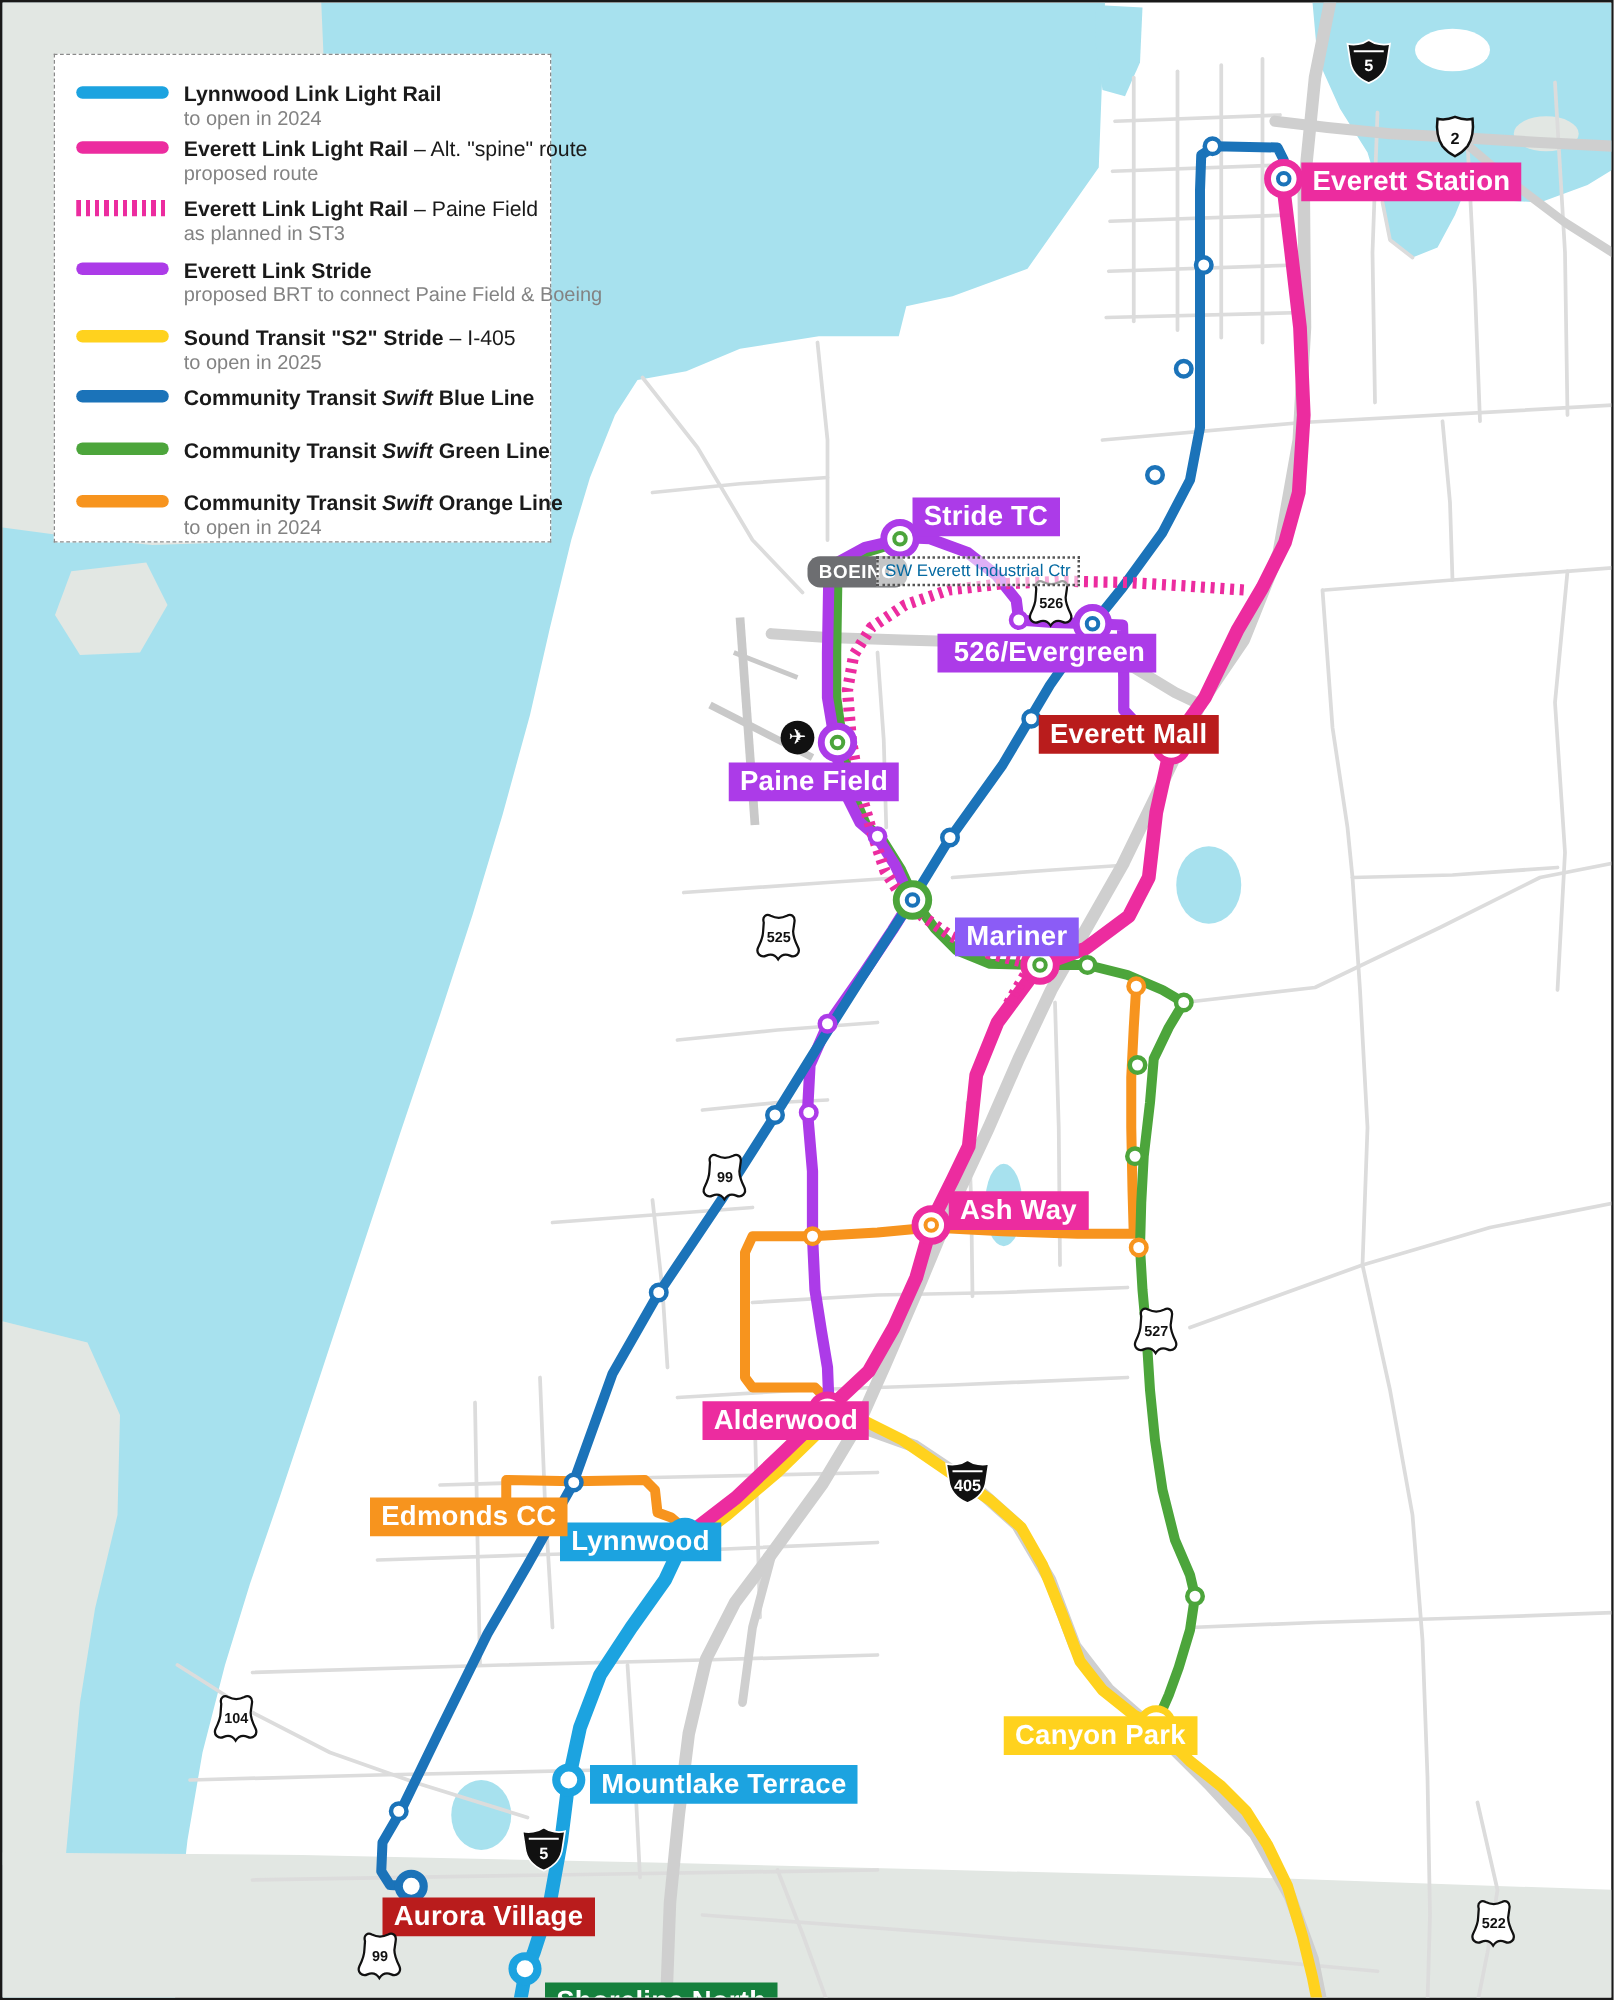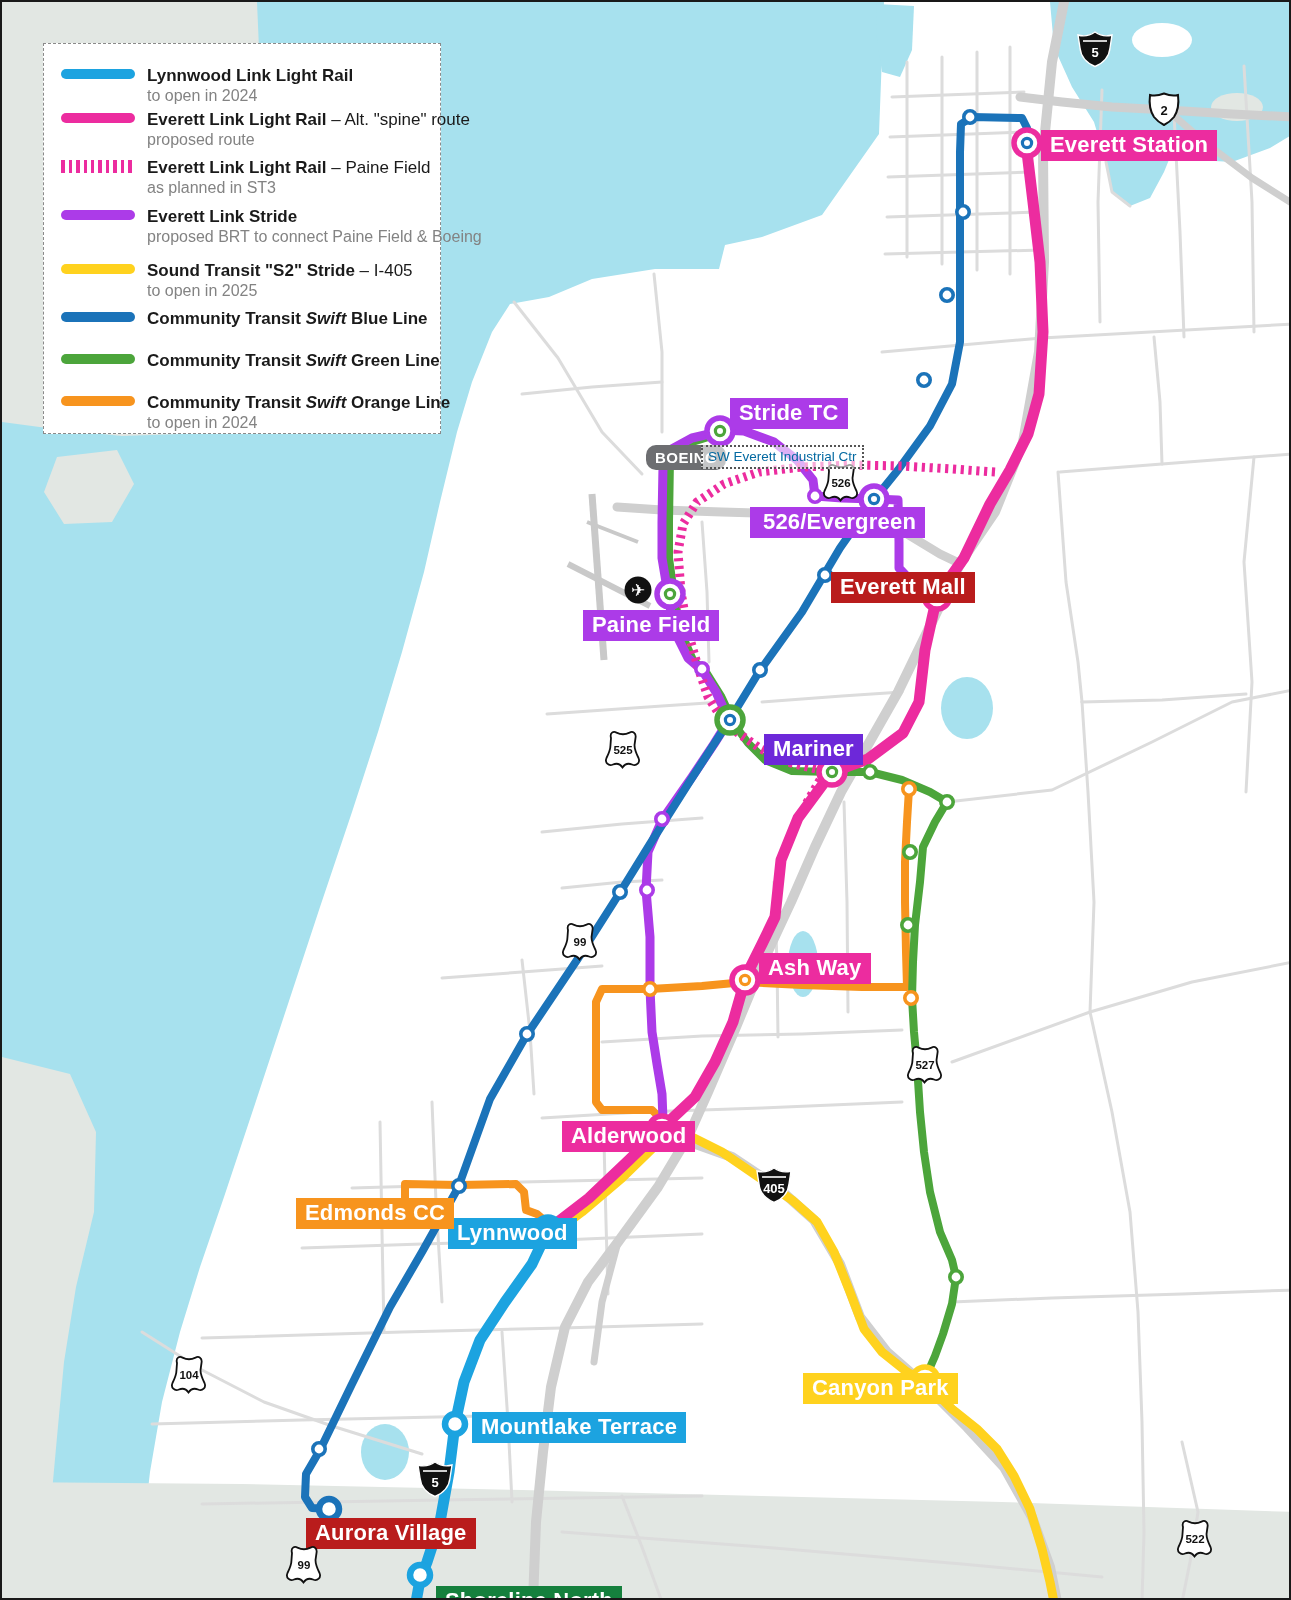--- a/index.html
+++ b/index.html
@@ -191,21 +191,21 @@
         <circle cx="404" cy="1207" r="8" fill="#fff" stroke="#F7941E" stroke-width="5"></circle>
       </g>
 </svg>
 
 <div id="labels-layer">
       <div class="st-label" style="left: 1039px; top: 128px; background: rgb(236, 44, 159);">Everett Station</div>
       <div class="st-label" style="left: 728px; top: 396px; background: rgb(172, 59, 232);">Stride TC</div>
       <div class="st-label" style="left: 748px; top: 505px; background: rgb(172, 59, 232); padding-left: 13px;">526/Evergreen</div>
       <div class="st-label" style="left: 829px; top: 570px; background: #b91c1c;">Everett Mall</div>
       <div class="st-label" style="left: 581px; top: 608px; background: rgb(172, 59, 232);">Paine Field</div>
-      <div class="st-label" style="left: 762px; top: 732px; background: #6d28d9;">Mariner</div>
+      <div class="st-label" style="left: 762px; top: 732px; background: #8b5cf6;">Mariner</div>
       <div class="st-label" style="left: 757px; top: 951px; background: rgb(236, 44, 159);">Ash Way</div>
       <div class="st-label" style="left: 560px; top: 1119px; background: rgb(236, 44, 159);">Alderwood</div>
       <div class="st-label" style="left: 446px; top: 1216px; background: rgb(28, 163, 224);">Lynnwood</div>
       <div class="st-label" style="left: 801px; top: 1371px; background: rgb(255, 210, 30);">Canyon Park</div>
       <div class="st-label" style="left: 470px; top: 1410px; background: rgb(28, 163, 224);">Mountlake Terrace</div>
       <div class="st-label" style="left: 304px; top: 1516px; background: #b91c1c;">Aurora Village</div>
       <div class="st-label" style="left: 434px; top: 1560px; background: #15803d; margin-top: 24px;">Shoreline North</div>
       <div class="st-label" style="left: 294px; top: 1196px; background: rgb(247, 148, 30);">Edmonds CC</div>
     </div>
 <div id="shields-layer">

